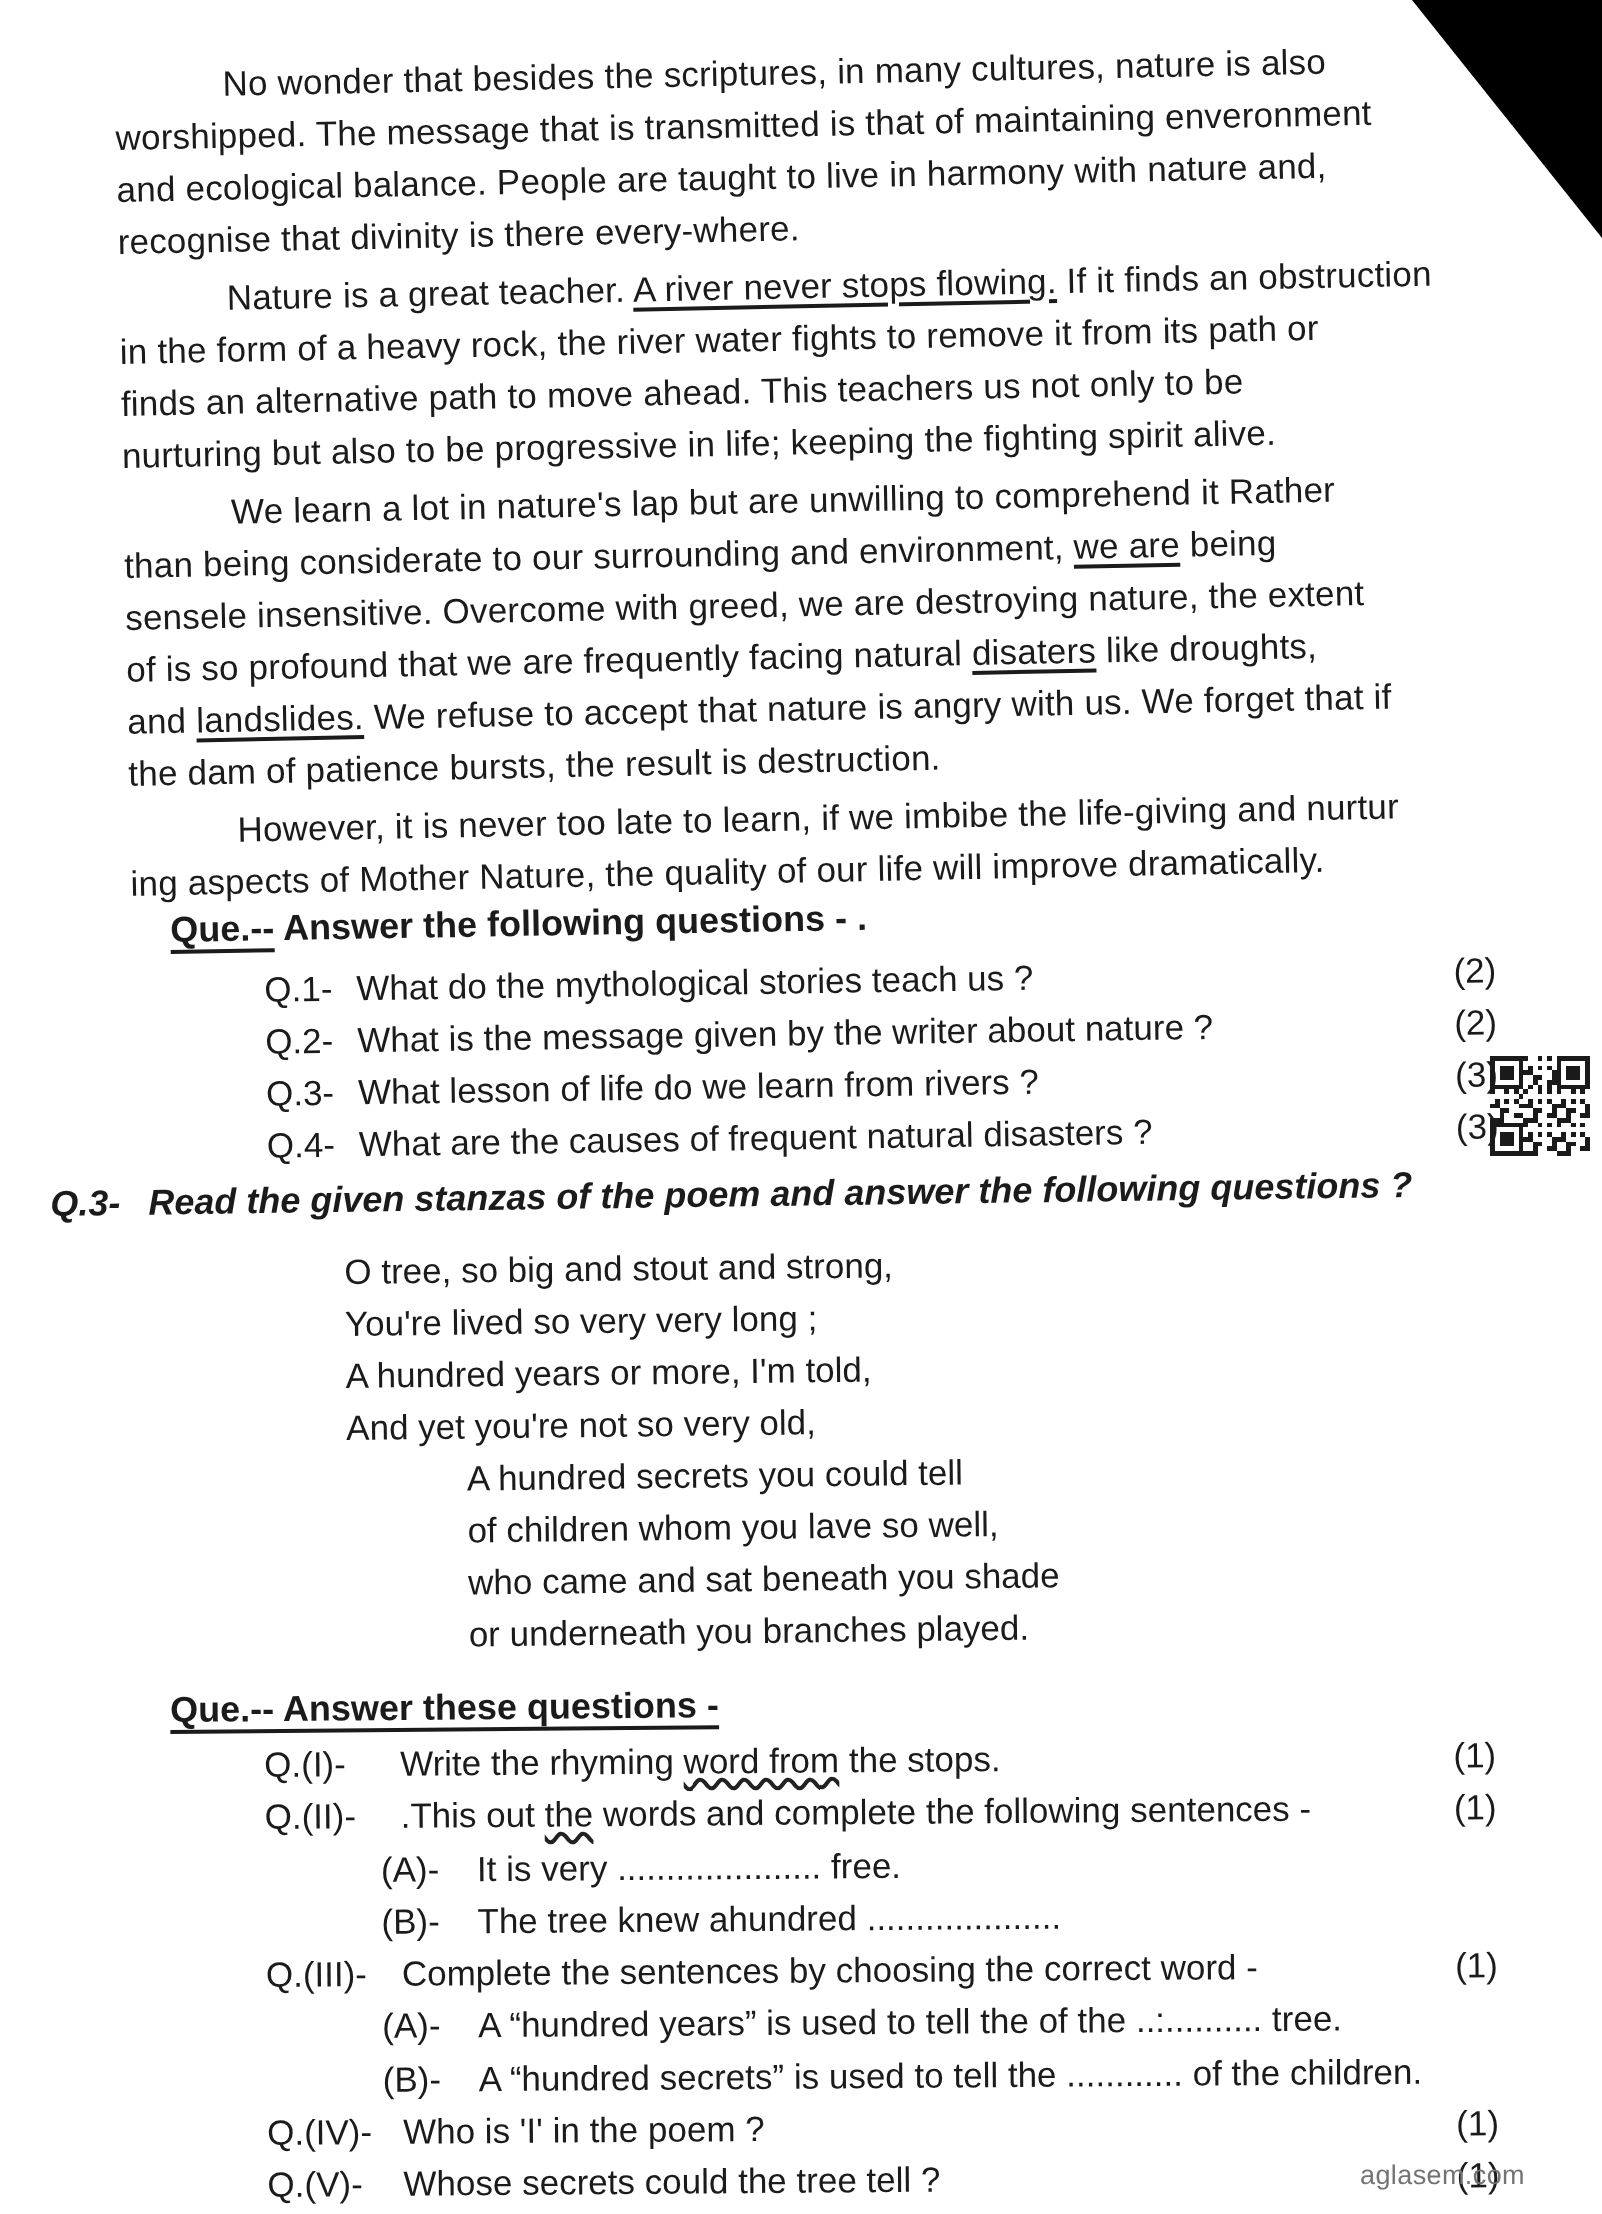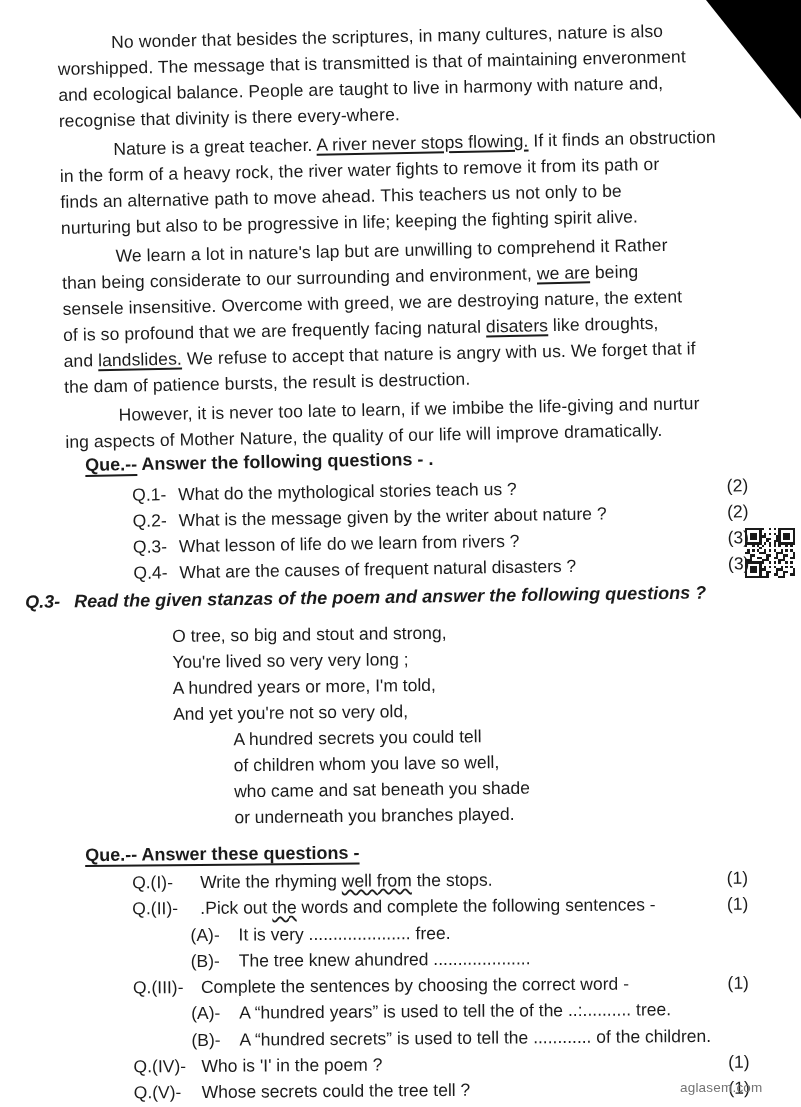--- a/index.html
+++ b/index.html
@@ -353,26 +353,26 @@
         <div class="pline">who came and sat beneath you shade</div>
         <div class="pline">or underneath you branches played.</div>
       </div>
   </div>
 
   <div class="sec-heading" id="heading2"><span class="u">Que.-- Answer these questions -</span></div>
 
   <div class="qlist" id="qlist2">
       <div class="qrow">
         <span class="qno">Q.(I)-</span>
-        <span class="qtext"><span>Write the rhyming </span><span class="scr">well from</span><span> the stops.</span></span>
+        <span class="qtext"><span>Write the rhyming </span><span class="scr">word from</span><span> the stops.</span></span>
         <span class="qmarks">(1)</span>
       </div>
       <div class="qrow">
         <span class="qno">Q.(II)-</span>
-        <span class="qtext"><span>.Pick out </span><span class="scr">the</span><span> words and complete the following sentences -</span></span>
+        <span class="qtext"><span>.This out </span><span class="scr">the</span><span> words and complete the following sentences -</span></span>
         <span class="qmarks">(1)</span>
       </div>
       <div class="qrow sub">
         <span class="qno">(A)-</span>
         <span class="qtext"><span>It is very ..................... free.</span></span>
         <span class="qmarks"></span>
       </div>
       <div class="qrow sub">
         <span class="qno">(B)-</span>
         <span class="qtext"><span>The tree knew ahundred ....................</span></span>

